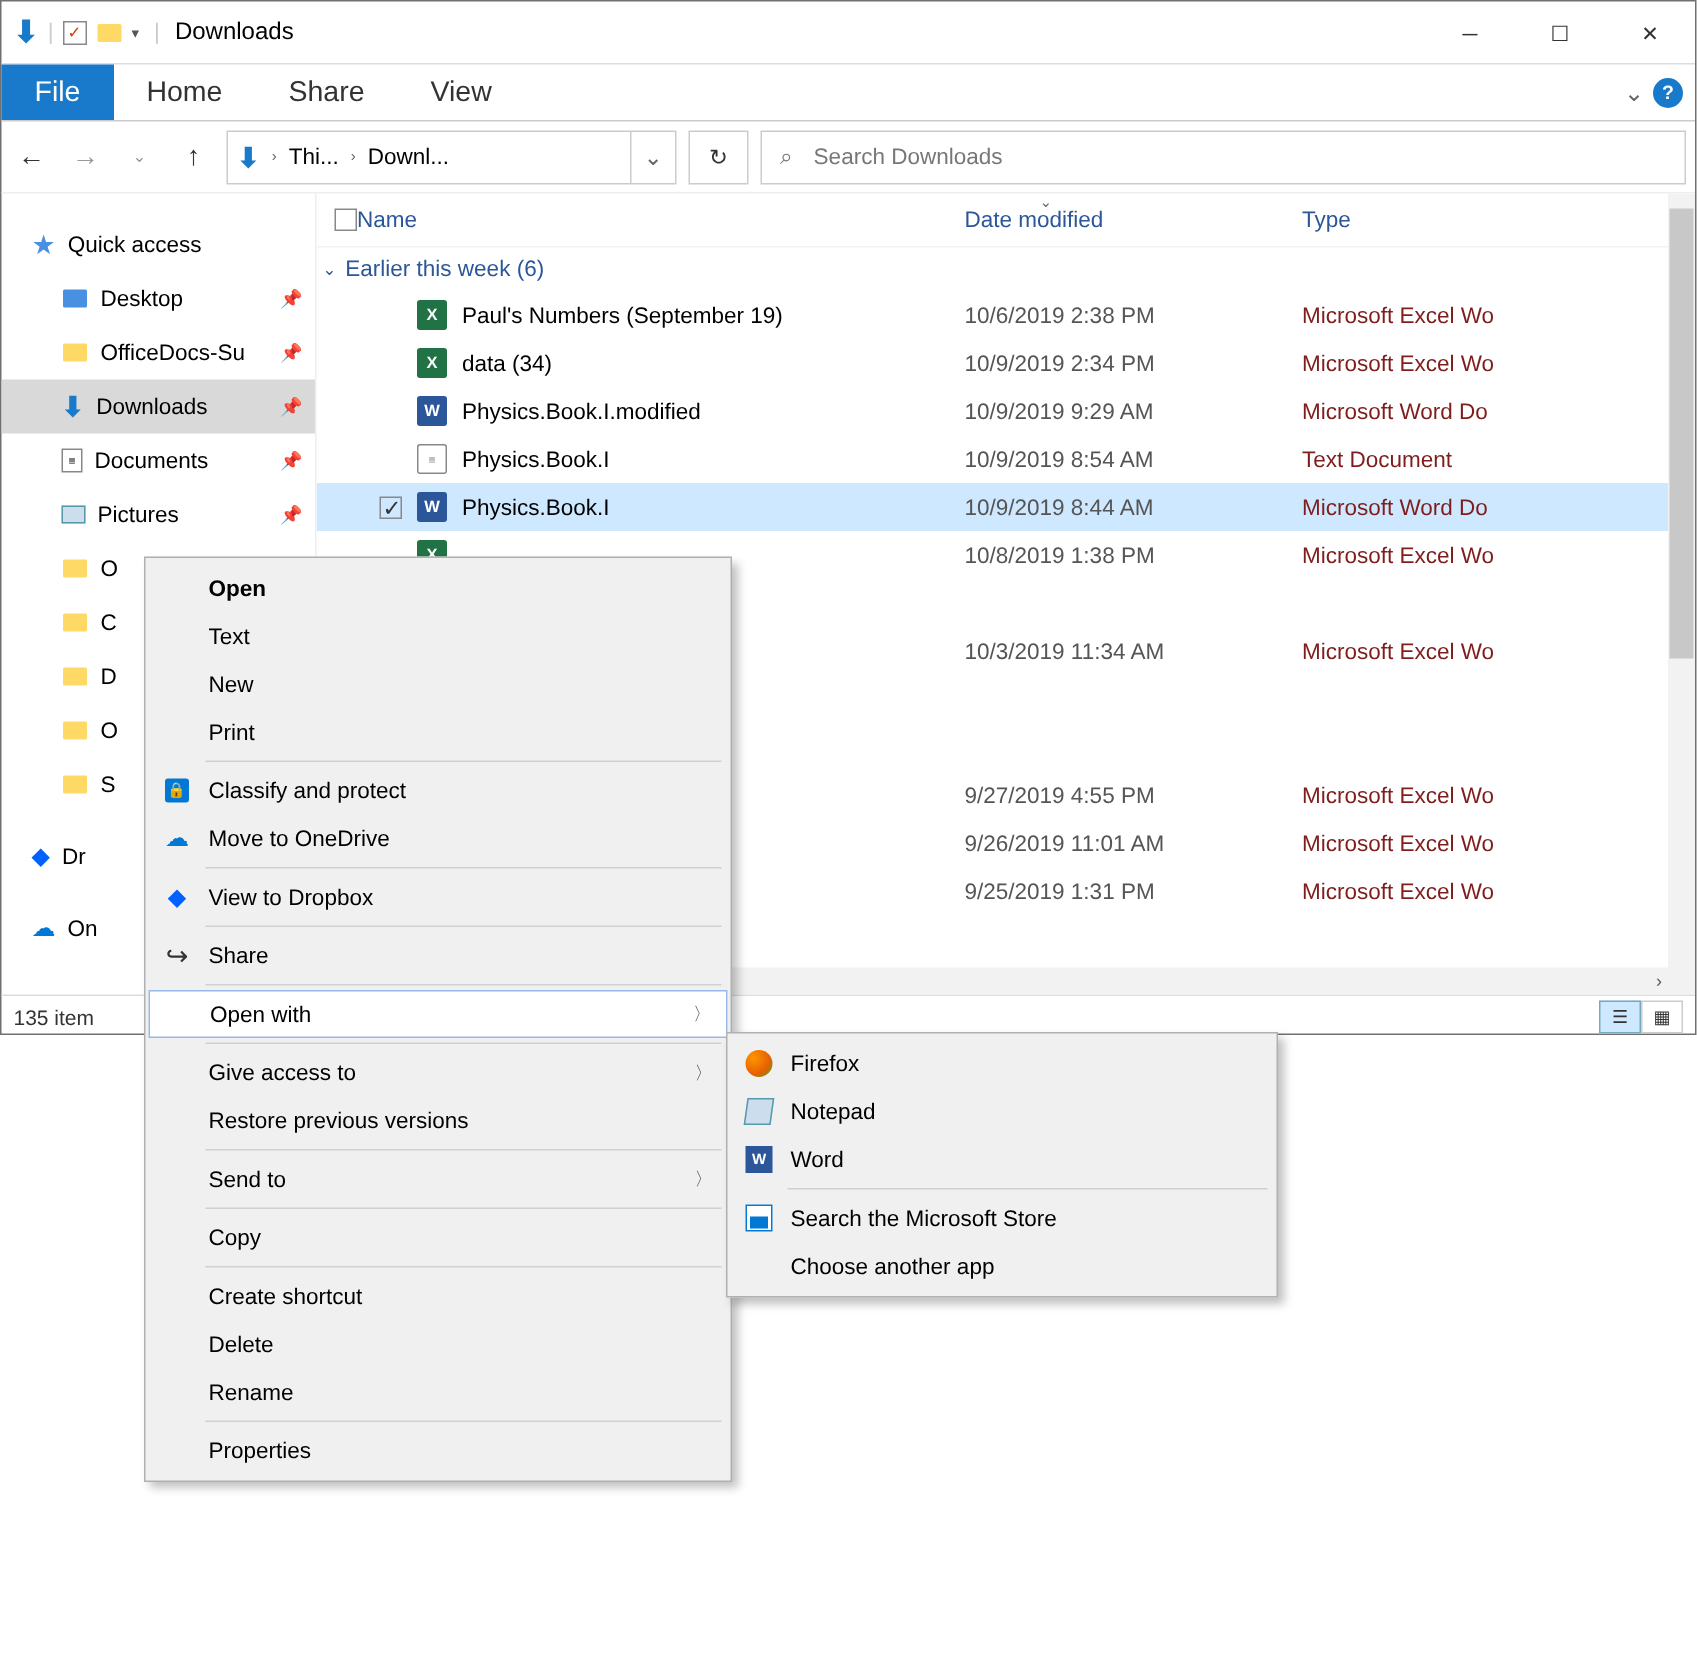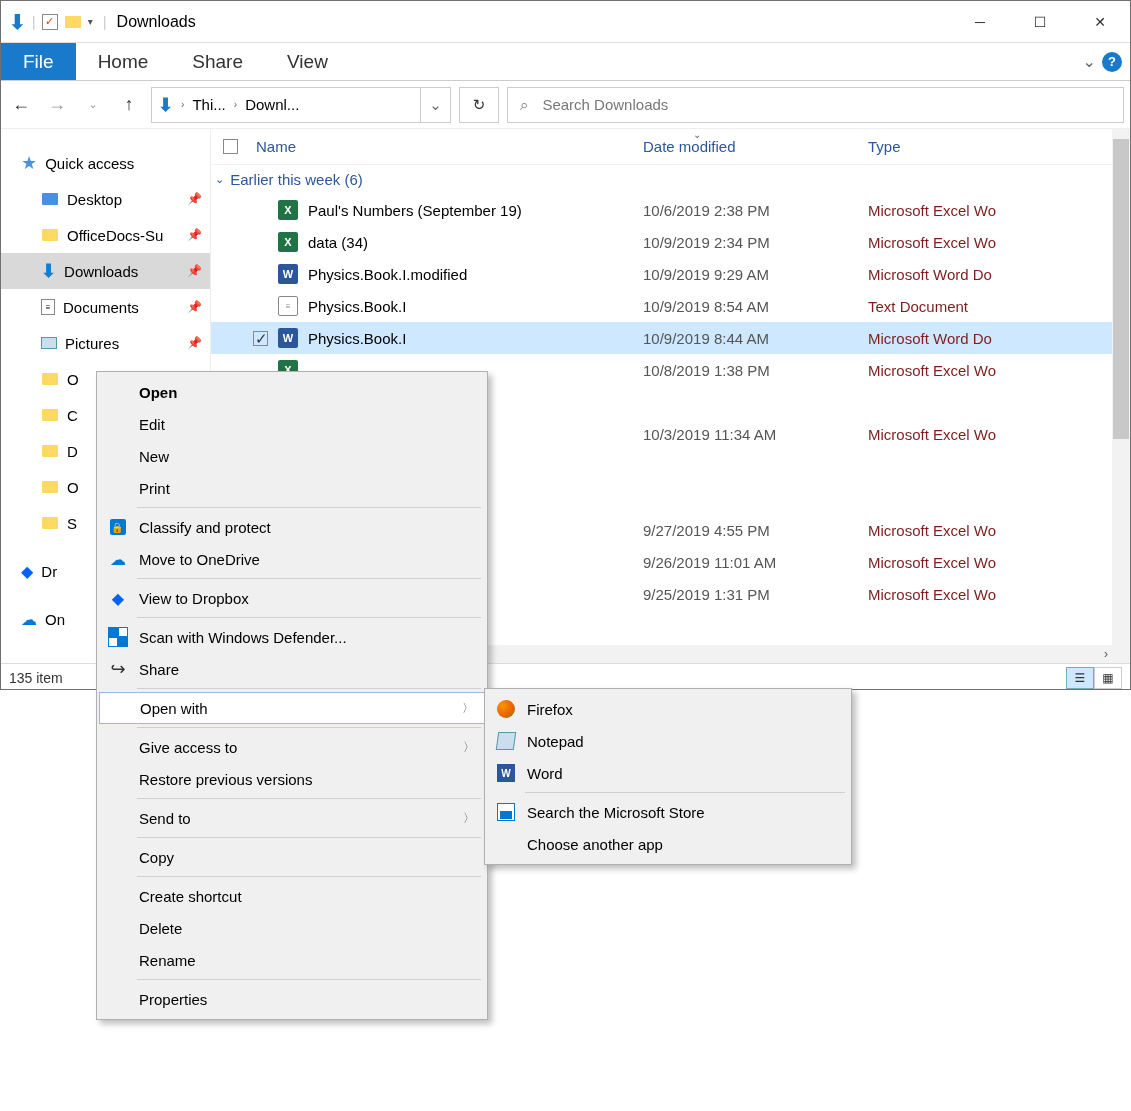--- a/index.html
+++ b/index.html
@@ -44,21 +44,21 @@
   .dl-ico { color:#1979CA; font-size:18px; font-weight:bold;}
   .star-ico { color:#4A90E2; font-size:18px;}
   .doc-ico { width:14px; height:16px; border:1px solid #888; background:#fff; font-size:8px; display:flex; align-items:center; justify-content:center;}
   .pic-ico { width:16px; height:12px; border:1px solid #59a; background:#cde;}
   .db-ico { color:#0061FE; font-size:16px;}
   .od-ico { color:#0078D4; font-size:16px;}
 
   .filelist { flex:1; position:relative; overflow:hidden;}
   .columns { display:flex; height:36px; align-items:center; border-bottom:1px solid #f2f2f2; padding-left:12px;}
   .columns .col { color:#2b579a; font-size:15px;}
-  .col.name { width: 420px; display:flex; align-items:center; gap:18px;}
+  .col.name { width: 420px; display:flex; align-items:center; }
   .col.date { width: 225px; position:relative;}
   .col.type { flex:1; }
   .chkbox { width:15px; height:15px; border:1px solid #888; }
   .sortarr { position:absolute; top:-9px; left:50px; font-size:10px; color:#666;}
 
   .group { color:#2b579a; padding: 6px 0 6px 4px; font-size:15px; display:flex; align-items:center; gap:6px;}
   .row { display:flex; align-items:center; height:32px; padding-left:12px; font-size:15px;}
   .row.selected { background:#cde8ff; }
   .row .rname { width:420px; display:flex; align-items:center; gap:10px; padding-left:30px;}
   .row .rdate { width:225px; color:#555;}
@@ -395,21 +395,21 @@
       <div class="viewbtn">▦</div>
     </div>
   </div>
 </div>
 
 <div class="ctx">
   <div class="item bold">
       <span>Open</span>
     </div>
   <div class="item">
-      <span>Edit</span>
+      <span>Text</span>
     </div>
   <div class="item">
       <span>New</span>
     </div>
   <div class="item">
       <span>Print</span>
     </div>
   <hr>
   <div class="item">
     <span class="cico">
@@ -424,31 +424,20 @@
     <span>Move to OneDrive</span>
   </div>
   <hr>
   <div class="item">
     <span class="cico">
         <span class="db-ico">◆</span>
       </span>
     <span>View to Dropbox</span>
   </div>
   <hr>
-  <div class="item">
-    <span class="cico">
-        <span class="shield">
-          <div class="q1"></div>
-          <div class="q2"></div>
-          <div class="q3"></div>
-          <div class="q4"></div>
-        </span>
-      </span>
-    <span>Scan with Windows Defender...</span>
-  </div>
   <div class="item">
     <span class="cico">
         <span class="share-ico">↪</span>
       </span>
     <span>Share</span>
   </div>
   <hr>
   <div class="item hover">
     <span>Open with</span>
     <span class="arr">〉</span>

